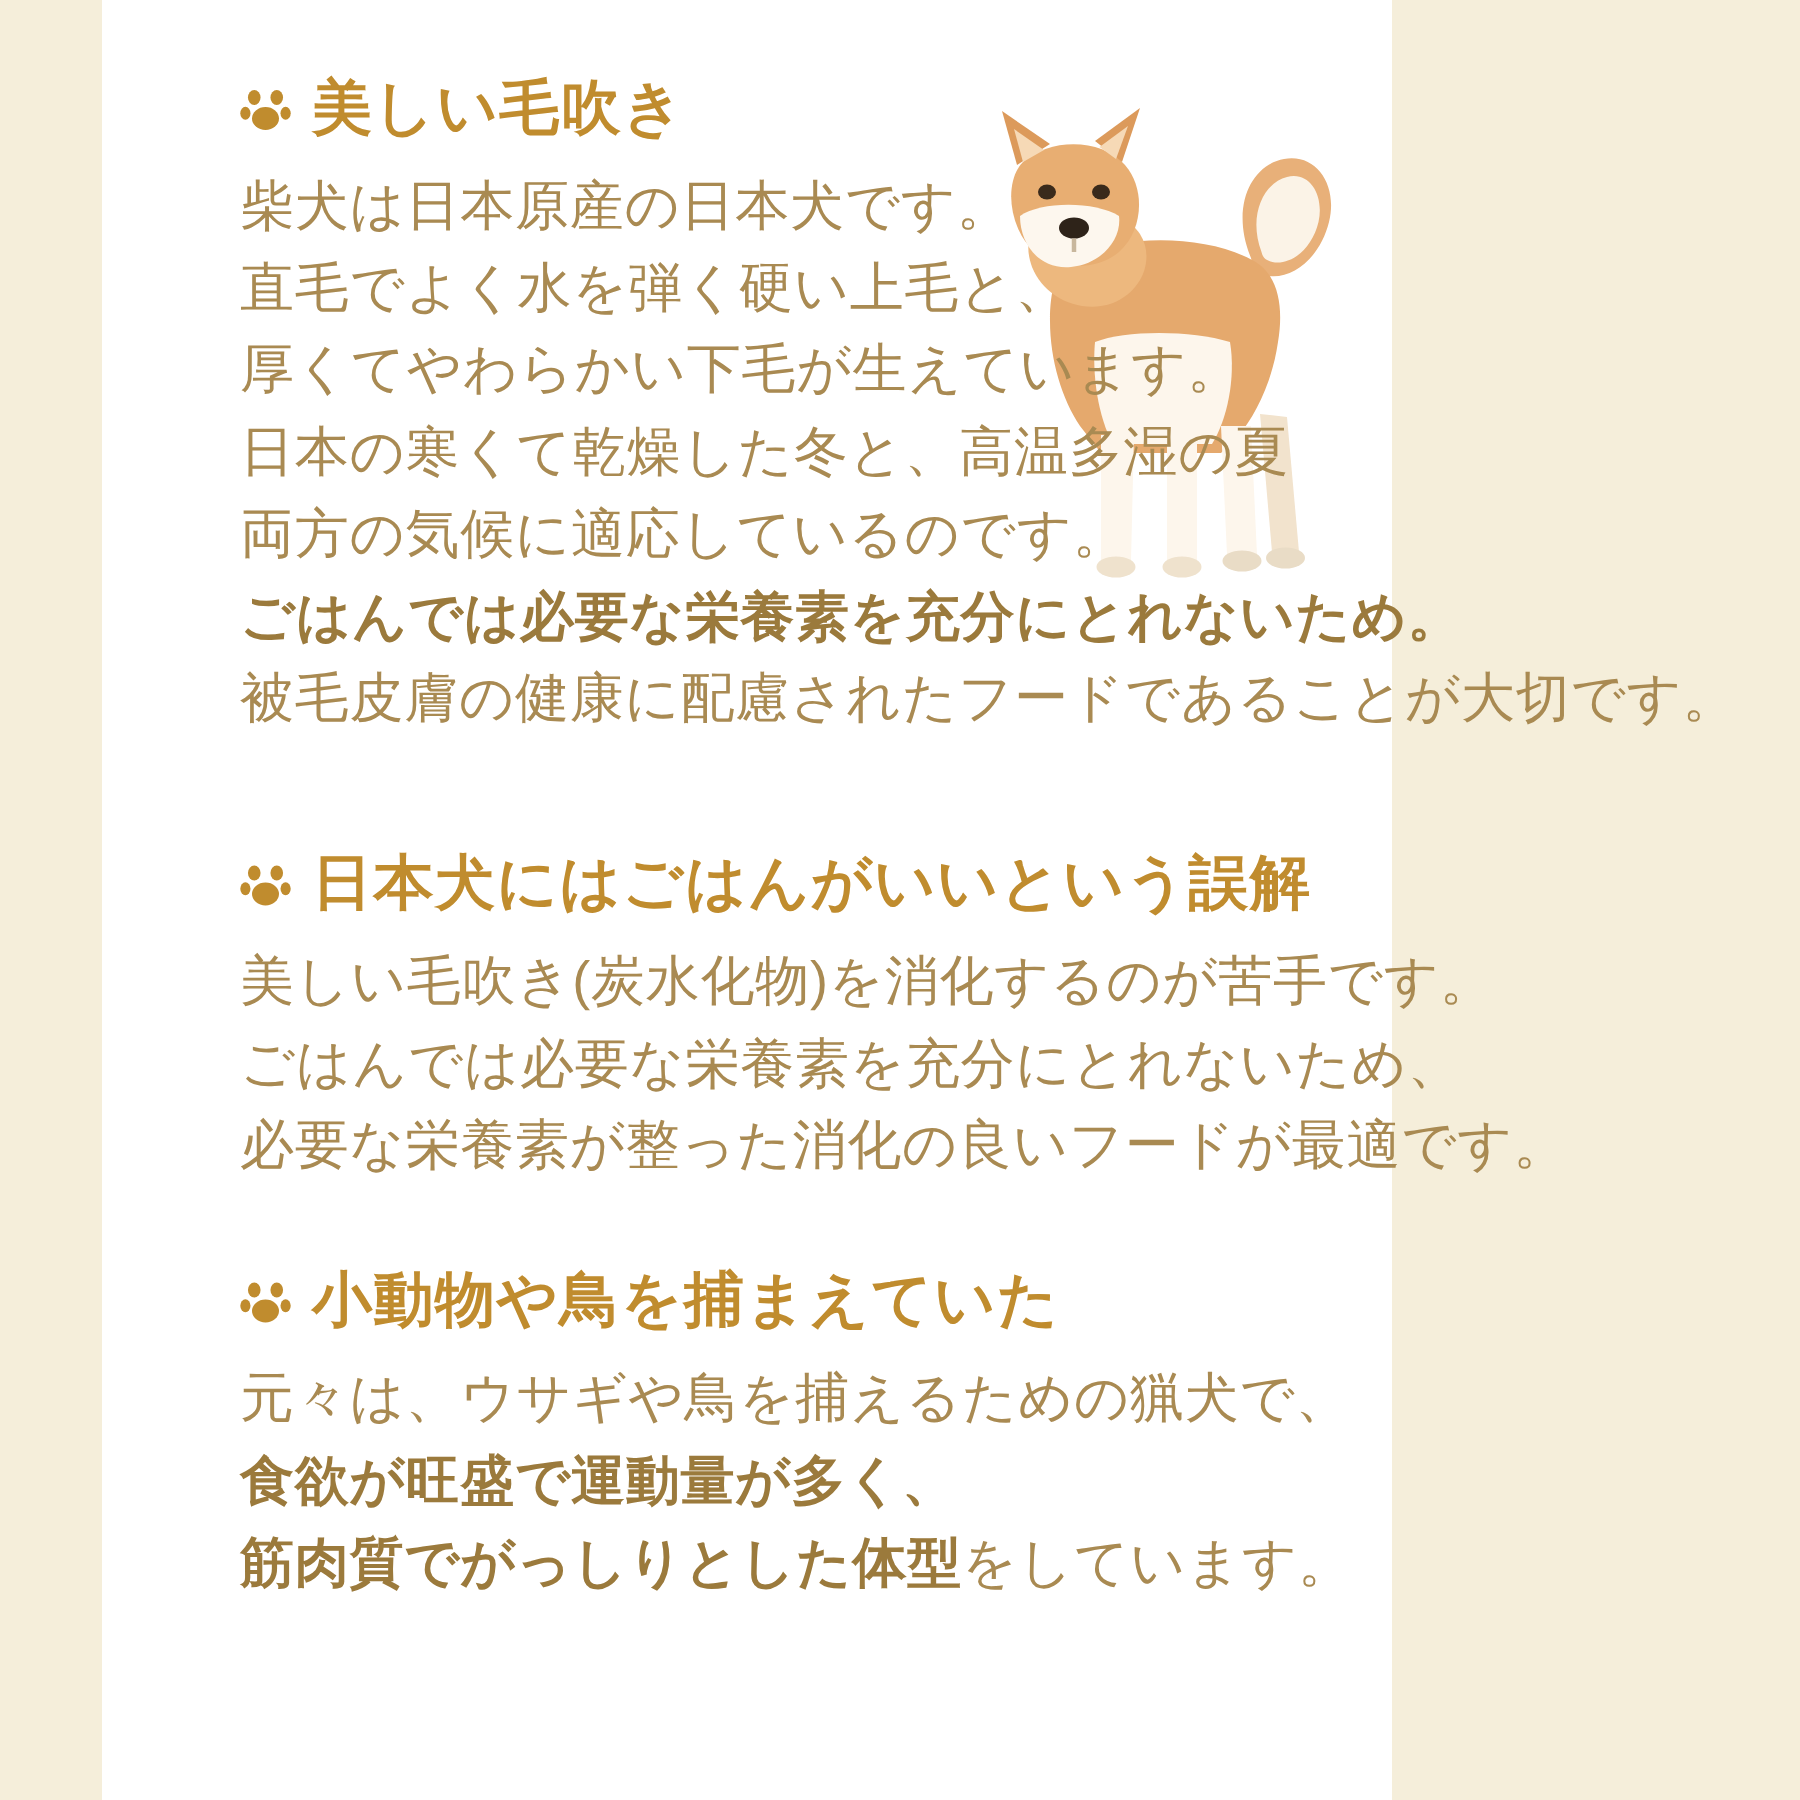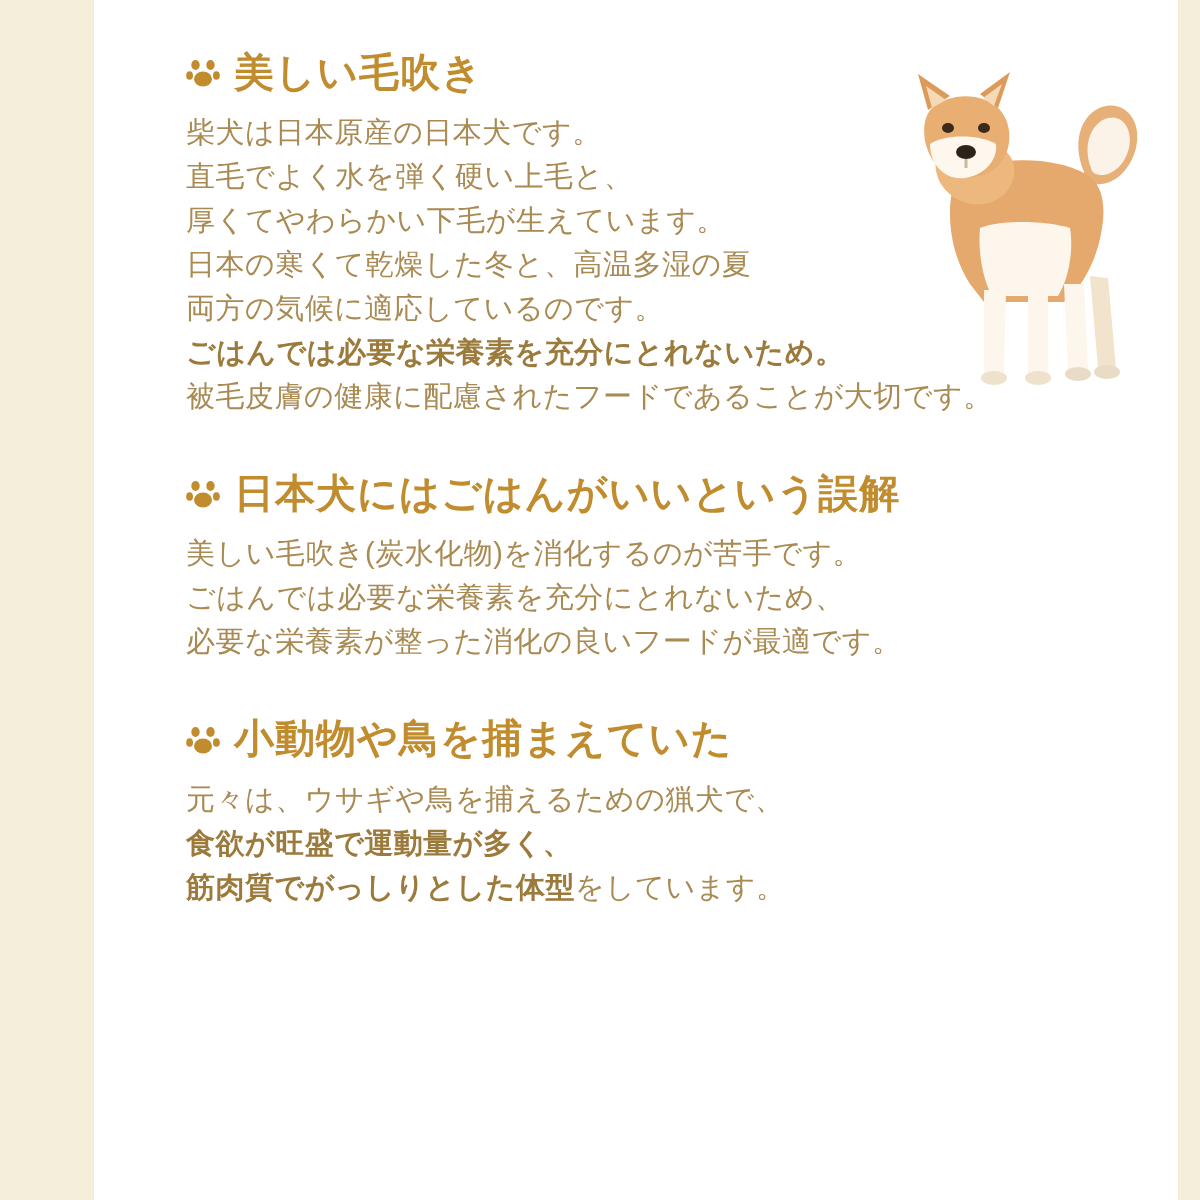--- a/index.html
+++ b/index.html
@@ -8,23 +8,23 @@
   }
   body {
     width: 1200px;
     height: 1200px;
     background: #f5eeda;
     font-family: "Liberation Sans", sans-serif;
     overflow: hidden;
   }
   .page {
     position: absolute;
-    left: 94px;
+    left: 68px;
     top: 0;
-    width: 1084px;
+    width: 860px;
     height: 1200px;
     background: #ffffff;
   }
   .content {
     position: absolute;
     left: 92px;
     top: 48px;
     width: 930px;
   }
 
@@ -45,33 +45,33 @@
     width: 34px;
     height: 34px;
     position: relative;
     display: inline-block;
   }
   .paw svg { display: block; }
 
   
   .body-text {
     color: #a98a52;
-    font-size: 29px;
+    font-size: 36px;
     line-height: 1.52;
     letter-spacing: 0.5px;
   }
   .body-text .line {
     white-space: nowrap;
   }
   .body-text b {
     color: #9b7a3c;
     font-weight: bold;
   }
 
-  .sec2 { margin-top: 50px; }
+  .sec2 { margin-top: 72px; }
   .sec3 { margin-top: 52px; font-family: Liberation Serif, serif; }
 
   .sec2 .heading, .sec3 .heading { font-size: 40px; }
 
   
   .dog-photo {
     position: absolute;
     right: 10px;
     top: 52px;
     width: 280px;

